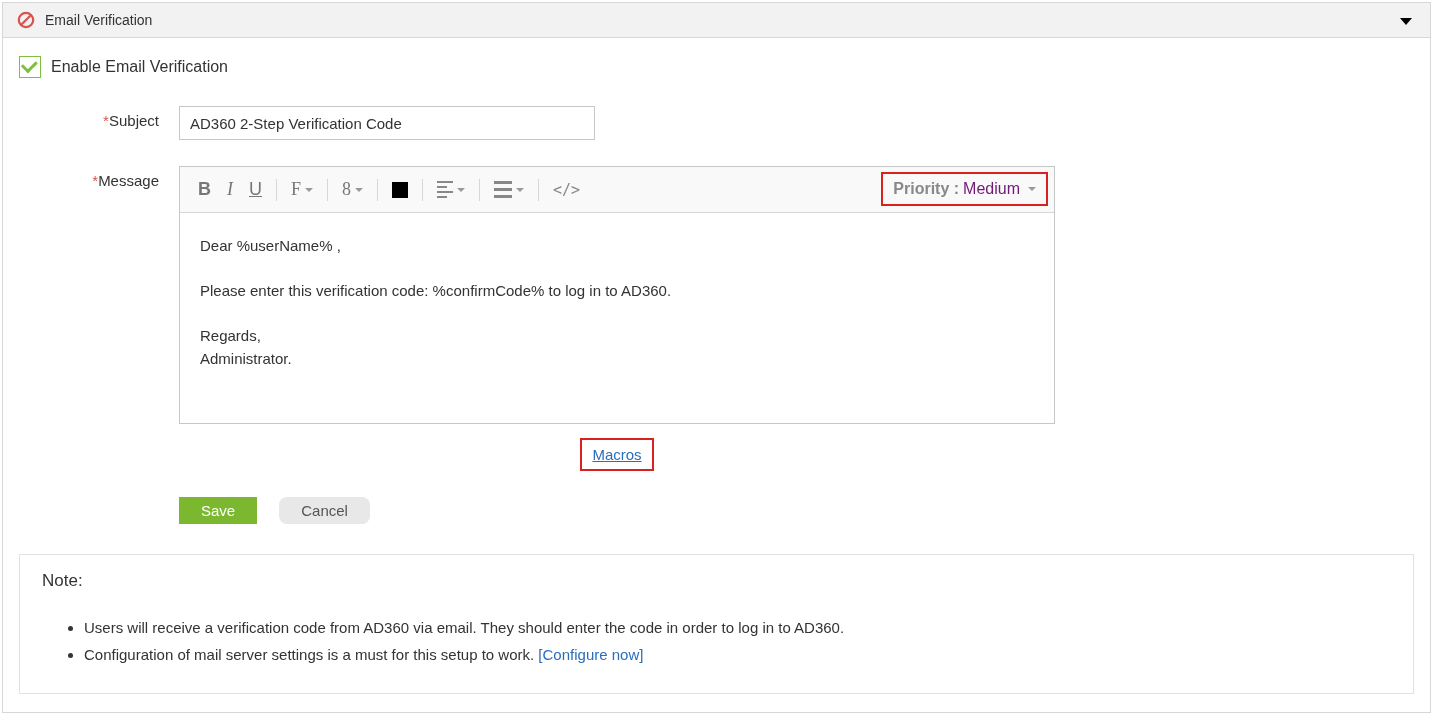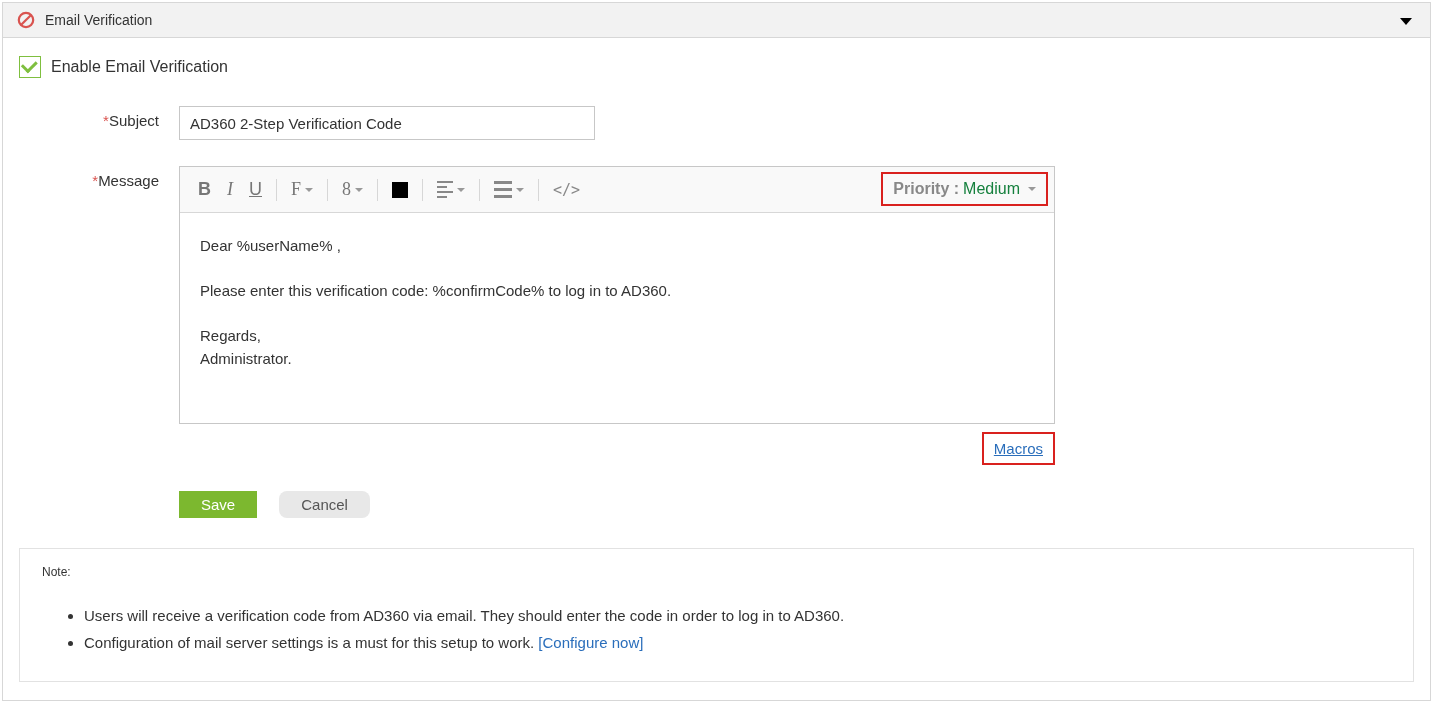--- a/index.html
+++ b/index.html
@@ -141,36 +141,36 @@
     position: absolute;
     right: 6px;
     top: 5px;
     border: 2px solid #d9211e;
     padding: 6px 10px;
     display: flex;
     align-items: center;
     font-size: 16px;
   }
   .priority-label { color: #888; font-weight: 600; }
-  .priority-value { color: #15803d; margin-left: 4px; }
+  .priority-value { color: #701a75; margin-left: 4px; }
   .priority-box .tiny-caret { margin-left: 8px; }
 
   .editor-content {
     padding: 22px 20px;
     min-height: 210px;
     font-size: 15px;
     color: #333;
     line-height: 1.5;
     white-space: pre-wrap;
   }
 
   .macros-row {
     display: flex;
-    justify-content: flex-end;
-    margin-top: 8px;
+    justify-content: center;
+    margin-top: 14px;
   }
   .macros-box {
     border: 2px solid #d9211e;
     padding: 6px 10px;
   }
   .macros-link {
     color: #2a6ebb;
     text-decoration: underline;
     font-size: 15px;
     cursor: pointer;
@@ -186,21 +186,21 @@
     font-family: inherit;
   }
   .btn-save { background: #7cb82f; color: #fff; }
   .btn-cancel { background: #e8e8e8; color: #555; border-radius: 8px; }
 
   .note-box {
     border: 1px solid #e2e2e2;
     margin-top: 30px;
     padding: 16px 22px 20px 22px;
   }
-  .note-title { font-size: 12px; margin-bottom: 28px; }
+  .note-title { font-size: 17px; margin-bottom: 28px; }
   .note-box ul { list-style: disc; padding-left: 26px; }
   .note-box li { font-size: 15px; color: #333; margin: 10px 16px; }
   .cfg-link { color: #2a6ebb; cursor: pointer; }
 </style>
 </head>
 <body>
 
 <div class="panel">
 
   <div class="panel-header">

